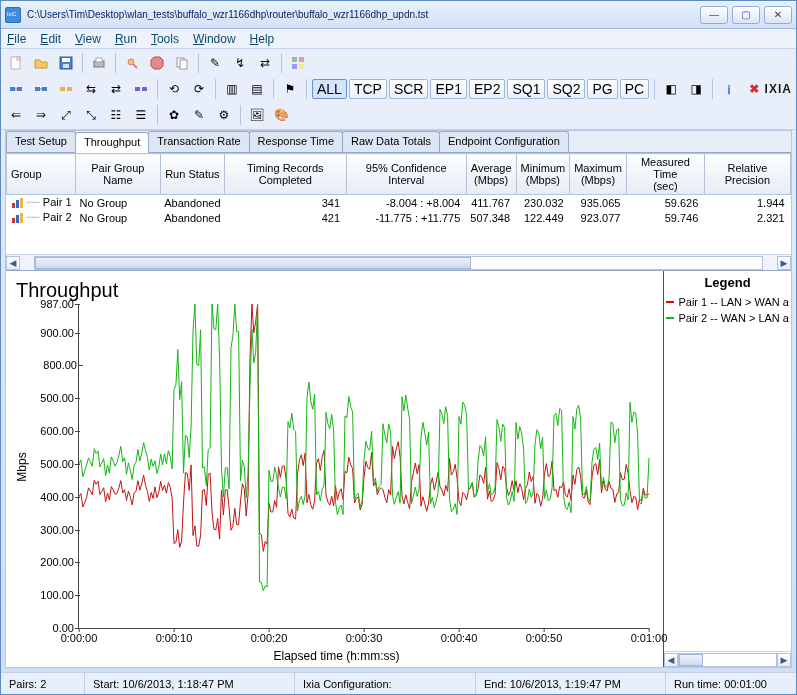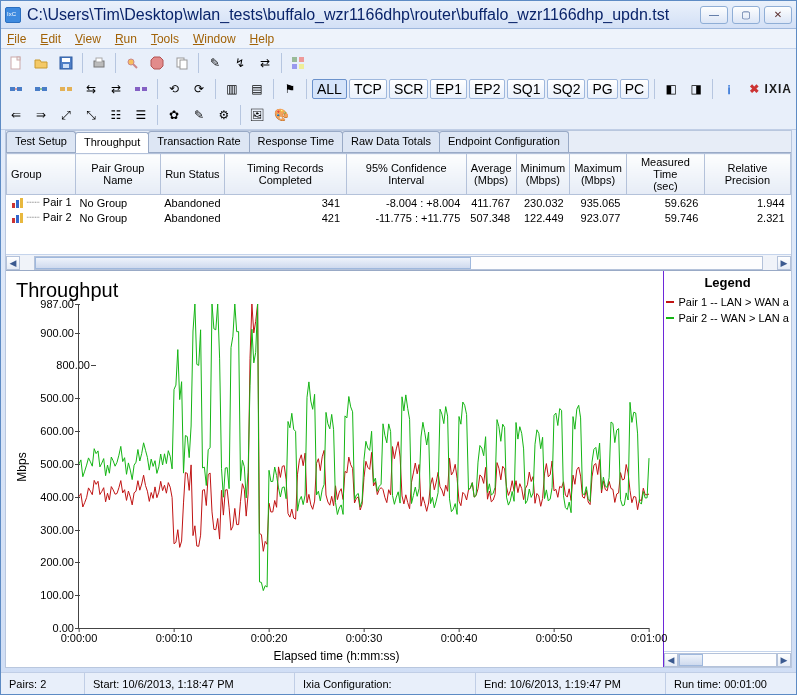--- a/index.html
+++ b/index.html
@@ -3,26 +3,26 @@
 <meta charset="utf-8">
 <style>
 * { box-sizing: border-box; margin: 0; padding: 0; -webkit-user-select: none; user-select: none; }
 html, body { width: 797px; height: 695px; font-family: "Segoe UI", Tahoma, sans-serif; font-size: 11px; color: #000; background: #fff; overflow: hidden; }
 
 
 .window { width: 797px; height: 695px; border: 1px solid #5d8bc4; background: linear-gradient(#e6eefb,#d0def5); display: flex; flex-direction: column; }
 .titlebar { height: 28px; display: flex; align-items: center; padding: 0 4px; background: linear-gradient(#eaf1fb,#d3e0f6); border-bottom: 1px solid #9fb8dd; }
 .titlebar .appicon { width: 16px; height: 16px; background:#3e8adf; border:1px solid #2b6fc0; border-radius:2px; margin-right:6px; position:relative; }
 .titlebar .appicon:after{content:"IxC"; font-size:6px; color:#fff; position:absolute; top:3px; left:1px;}
-.titlebar .title { flex:1; font-size:16px; color:#0a246a; white-space:nowrap; overflow:hidden;}
+.titlebar .title { flex:1; font-size:10px; color:#0a246a; white-space:nowrap; overflow:hidden;}
 .winbtns { display:flex; gap:4px; }
 .winbtn { width:28px; height:18px; border:1px solid #8faed6; border-radius:3px; background:linear-gradient(#fdfefe,#dce6f6); display:flex; align-items:center; justify-content:center; font-size:10px; color:#3b5a90; cursor:pointer;}
 .winbtn.close { color:#5a2e2e;}
 .menubar { height:20px; background:#eef3fb; display:flex; align-items:center; padding:0 6px; border-bottom:1px solid #c5d4ec; }
-.menubar span { margin-right:14px; font-size:12px; color:#a16207; cursor:pointer;}
+.menubar span { margin-right:14px; font-size:12px; color:#0c4a6e; cursor:pointer;}
 .menubar span u{text-decoration:underline;}
 
 .toolbars { background:#e8effa; border-bottom:1px solid #c0cee6; padding:2px 4px; display:flex; flex-direction:column; gap:2px;}
 .tbrow { display:flex; align-items:center; gap:3px; flex-wrap:nowrap; height:24px;}
 .tbbtn { width:22px; height:22px; border:1px solid transparent; display:flex; align-items:center; justify-content:center; border-radius:2px; cursor:pointer; font-size:12px;}
 .tbsep{ width:1px; height:20px; background:#b6c6e0; margin:0 2px;}
 .pill { height:20px; padding:0 4px; border:1px solid #9fb8dd; border-radius:2px; background:linear-gradient(#fff,#e9f0fb); font-size:14px; display:flex; align-items:center; cursor:pointer;}
 .pill.active{ background:#d5e4fa; border-color:#6b92cc;}
 .ixia { font-weight:bold; letter-spacing:1px; color:#1a1a1a; font-size:12px;}
 .ixia b{color:#cc3333;}
@@ -320,35 +320,35 @@
             </div>
           <div style="width:48px;position:relative;" id="ytick-col">
               <div class="ytick" style="top: 324px; left: 0px;">0.00</div>
               <div class="ytick" style="top: 291.173px; left: 0px;">100.00</div>
               <div class="ytick" style="top: 258.347px; left: 0px;">200.00</div>
               <div class="ytick" style="top: 225.52px; left: 0px;">300.00</div>
               <div class="ytick" style="top: 192.693px; left: 0px;">400.00</div>
               <div class="ytick" style="top: 159.866px; left: 0px;">500.00</div>
               <div class="ytick" style="top: 127.04px; left: 0px;">600.00</div>
               <div class="ytick" style="top: 94.2128px; left: 0px;">500.00</div>
-              <div class="ytick" style="top: 61.386px; left: 16px;">800.00</div>
+              <div class="ytick" style="top: 61.386px; left: 3px;">800.00</div>
               <div class="ytick" style="top: 28.5593px; left: 0px;">900.00</div>
               <div class="ytick" style="top: 0px; left: 0px;">987.00</div>
             </div>
           <div class="plot" id="plot">
             <svg class="plotsvg" id="plotsvg" preserveAspectRatio="none" viewBox="0 0 570 324">
                 <path d="M0.0 192.7 L1.9 189.5 L3.8 203.0 L5.7 198.6 L7.6 193.6 L9.5 183.9 L11.4 187.2 L13.3 190.7 L15.2 176.4 L17.1 180.4 L19.0 177.3 L20.9 190.5 L22.8 187.4 L24.7 183.7 L26.6 197.8 L28.5 189.2 L30.4 196.0 L32.3 182.6 L34.2 185.9 L36.1 190.2 L38.0 189.5 L39.9 183.7 L41.8 176.6 L43.7 188.9 L45.6 185.7 L47.5 196.4 L49.4 187.0 L51.3 192.9 L53.2 200.9 L55.1 188.8 L57.0 187.2 L58.9 176.7 L60.8 186.2 L62.7 180.0 L64.6 171.2 L66.5 181.5 L68.4 187.2 L70.3 197.4 L72.2 188.5 L74.1 194.4 L76.0 182.9 L77.9 193.7 L79.8 188.2 L81.7 177.3 L83.6 186.6 L85.5 181.2 L87.4 189.2 L89.3 178.6 L91.2 183.2 L93.1 193.6 L95.0 239.8 L96.9 238.3 L98.8 225.7 L100.7 243.4 L102.6 237.1 L104.5 198.9 L106.4 168.6 L108.3 169.4 L110.2 186.4 L112.1 160.9 L114.0 231.6 L115.9 221.8 L117.8 242.0 L119.7 242.3 L121.6 231.2 L123.5 186.3 L125.4 185.6 L127.3 201.5 L129.2 170.5 L131.1 169.0 L133.0 207.9 L134.9 225.4 L136.8 225.7 L138.7 214.5 L140.6 235.1 L142.5 186.3 L144.4 211.1 L146.3 186.0 L148.2 185.7 L150.1 203.8 L152.0 226.2 L153.9 222.2 L155.8 204.4 L157.7 220.6 L159.6 220.6 L161.5 197.3 L163.4 179.7 L165.3 185.3 L167.2 212.1 L169.1 190.1 L171.0 54.4 L172.9 0.0 L174.8 28.9 L176.7 17.3 L178.6 0.0 L180.5 229.5 L182.4 230.6 L184.3 247.3 L186.2 237.4 L188.1 240.3 L190.0 199.2 L191.9 208.0 L193.8 207.9 L195.7 196.5 L197.6 203.3 L199.5 162.9 L201.4 173.4 L203.3 162.4 L205.2 161.7 L207.1 175.3 L209.0 209.6 L210.9 213.1 L212.8 205.1 L214.7 214.0 L216.6 215.1 L218.5 170.2 L220.4 156.2 L222.3 150.8 L224.2 161.7 L226.1 149.1 L228.0 198.8 L229.9 190.4 L231.8 200.8 L233.7 205.3 L235.6 197.1 L237.5 159.3 L239.4 154.7 L241.3 166.6 L243.2 152.8 L245.1 146.4 L247.0 191.0 L248.9 198.0 L250.8 201.2 L252.7 192.3 L254.6 201.7 L256.5 181.8 L258.4 195.6 L260.3 188.1 L262.2 184.7 L264.1 195.5 L266.0 167.4 L267.9 168.9 L269.8 153.1 L271.7 160.7 L273.6 164.4 L275.5 199.0 L277.4 194.2 L279.3 192.9 L281.2 206.0 L283.1 200.3 L285.0 173.4 L286.9 157.3 L288.8 163.3 L290.7 165.4 L292.6 148.4 L294.5 182.0 L296.4 177.7 L298.3 190.6 L300.2 185.6 L302.1 183.6 L304.0 185.6 L305.9 193.4 L307.8 198.6 L309.7 185.7 L311.6 190.8 L313.5 142.6 L315.4 154.7 L317.3 144.9 L319.2 137.7 L321.1 153.0 L323.0 191.9 L324.9 199.9 L326.8 190.8 L328.7 198.5 L330.6 204.7 L332.5 178.2 L334.4 168.9 L336.3 159.0 L338.2 169.8 L340.1 160.5 L342.0 202.2 L343.9 192.8 L345.8 199.5 L347.7 207.3 L349.6 199.0 L351.5 180.9 L353.4 173.7 L355.3 185.8 L357.2 178.1 L359.1 168.3 L361.0 182.8 L362.9 186.0 L364.8 192.1 L366.7 181.2 L368.6 187.3 L370.5 154.0 L372.4 171.0 L374.3 167.7 L376.2 160.3 L378.1 174.5 L380.0 197.1 L381.9 201.7 L383.8 188.4 L385.7 190.4 L387.6 196.0 L389.5 185.9 L391.4 184.0 L393.3 178.7 L395.2 193.1 L397.1 191.4 L399.0 184.8 L400.9 170.9 L402.8 173.0 L404.7 179.4 L406.6 163.4 L408.5 195.2 L410.4 187.0 L412.3 197.8 L414.2 196.0 L416.1 190.4 L418.0 158.6 L419.9 164.2 L421.8 175.8 L423.7 162.3 L425.6 164.8 L427.5 182.8 L429.4 191.4 L431.3 186.8 L433.2 176.7 L435.1 187.3 L437.0 176.7 L438.9 188.6 L440.8 179.7 L442.7 184.5 L444.6 195.6 L446.5 184.4 L448.4 180.8 L450.3 168.1 L452.2 177.5 L454.1 172.6 L456.0 199.3 L457.9 189.5 L459.8 191.9 L461.7 202.3 L463.6 194.6 L465.5 169.9 L467.4 159.6 L469.3 172.8 L471.2 170.5 L473.1 157.0 L475.0 186.8 L476.9 185.3 L478.8 193.3 L480.7 182.5 L482.6 183.6 L484.5 177.8 L486.4 191.0 L488.3 193.1 L490.2 184.8 L492.1 196.5 L494.0 171.1 L495.9 180.3 L497.8 165.8 L499.7 163.0 L501.6 172.1 L503.5 192.8 L505.4 194.2 L507.3 186.2 L509.2 198.0 L511.1 200.6 L513.0 172.9 L514.9 161.2 L516.8 159.5 L518.7 170.5 L520.6 155.6 L522.5 189.0 L524.4 176.8 L526.3 185.5 L528.2 186.8 L530.1 177.4 L532.0 184.5 L533.9 185.4 L535.8 198.4 L537.7 190.0 L539.6 188.9 L541.5 168.6 L543.4 175.9 L545.3 175.1 L547.2 160.5 L549.1 169.0 L551.0 186.5 L552.9 198.7 L554.8 192.5 L556.7 193.0 L558.6 205.7 L560.5 195.1 L562.4 197.1 L564.3 184.2 L566.2 190.8 L568.1 190.7 L570.0 190.1 " fill="none" stroke="#c01414" stroke-width="1"></path>
                 <path d="M0.0 159.9 L1.9 155.9 L3.8 172.7 L5.7 167.2 L7.6 161.1 L9.5 153.9 L11.4 157.8 L13.3 162.2 L15.2 144.7 L17.1 149.6 L19.0 146.9 L20.9 162.9 L22.8 159.1 L24.7 154.6 L26.6 171.7 L28.5 161.0 L30.4 169.2 L32.3 153.0 L34.2 156.9 L36.1 162.2 L38.0 158.3 L39.9 151.2 L41.8 142.4 L43.7 157.6 L45.6 153.7 L47.5 170.3 L49.4 158.9 L51.3 166.1 L53.2 175.6 L55.1 161.2 L57.0 158.2 L58.9 145.5 L60.8 157.0 L62.7 149.5 L64.6 138.8 L66.5 146.3 L68.4 153.4 L70.3 166.1 L72.2 155.1 L74.1 162.4 L76.0 156.7 L77.9 169.4 L79.8 162.9 L81.7 150.0 L83.6 161.0 L85.5 149.8 L87.4 159.6 L89.3 146.7 L91.2 152.3 L93.1 164.9 L95.0 85.5 L96.9 81.1 L98.8 45.6 L100.7 95.6 L102.6 77.7 L104.5 169.1 L106.4 131.5 L108.3 132.6 L110.2 153.6 L112.1 122.0 L114.0 27.0 L115.9 0.0 L117.8 60.4 L119.7 61.4 L121.6 25.8 L123.5 163.9 L125.4 163.1 L127.3 181.5 L129.2 145.6 L131.1 143.8 L133.0 0.0 L134.9 24.8 L136.8 25.8 L138.7 0.0 L140.6 54.2 L142.5 164.4 L144.4 193.2 L146.3 164.0 L148.2 163.7 L150.1 184.7 L152.0 43.6 L153.9 32.2 L155.8 0.0 L157.7 27.7 L159.6 27.6 L161.5 176.7 L163.4 156.2 L165.3 162.7 L167.2 193.9 L169.1 168.3 L171.0 81.8 L172.9 25.2 L174.8 58.9 L176.7 48.4 L178.6 0.0 L180.5 277.9 L182.4 278.4 L184.3 286.6 L186.2 281.7 L188.1 283.1 L190.0 166.3 L191.9 177.5 L193.8 177.4 L195.7 163.0 L197.6 171.6 L199.5 183.9 L201.4 193.0 L203.3 183.5 L205.2 182.9 L207.1 194.7 L209.0 117.5 L210.9 123.8 L212.8 109.3 L214.7 125.3 L216.6 127.4 L218.5 207.1 L220.4 196.4 L222.3 192.4 L224.2 200.6 L226.1 191.1 L228.0 93.3 L229.9 77.9 L231.8 97.1 L233.7 105.3 L235.6 90.3 L237.5 191.0 L239.4 187.2 L241.3 196.9 L243.2 185.7 L245.1 180.5 L247.0 108.4 L248.9 119.8 L250.8 124.8 L252.7 110.4 L254.6 125.7 L256.5 198.4 L258.4 210.5 L260.3 203.9 L262.2 200.9 L264.1 210.4 L266.0 111.9 L267.9 113.9 L269.8 92.5 L271.7 102.9 L273.6 107.8 L275.5 195.8 L277.4 190.9 L279.3 189.5 L281.2 202.9 L283.1 197.1 L285.0 155.4 L286.9 137.3 L288.8 144.0 L290.7 146.4 L292.6 127.3 L294.5 178.5 L296.4 174.1 L298.3 187.3 L300.2 182.3 L302.1 180.2 L304.0 119.8 L305.9 131.3 L307.8 138.8 L309.7 119.9 L311.6 127.4 L313.5 191.4 L315.4 200.3 L317.3 193.1 L319.2 187.8 L321.1 199.1 L323.0 92.8 L324.9 106.9 L326.8 90.9 L328.7 104.3 L330.6 115.3 L332.5 199.5 L334.4 191.5 L336.3 183.1 L338.2 192.3 L340.1 184.4 L342.0 133.0 L343.9 118.3 L345.8 128.8 L347.7 141.0 L349.6 128.1 L351.5 199.6 L353.4 193.3 L355.3 203.8 L357.2 197.1 L359.1 188.6 L361.0 105.2 L362.9 110.1 L364.8 119.6 L366.7 102.6 L368.6 112.1 L370.5 194.8 L372.4 207.7 L374.3 205.2 L376.2 199.6 L378.1 210.4 L380.0 112.5 L381.9 120.2 L383.8 98.0 L385.7 101.3 L387.6 110.6 L389.5 185.9 L391.4 184.0 L393.3 178.7 L395.2 193.1 L397.1 191.4 L399.0 158.1 L400.9 141.5 L402.8 144.1 L404.7 151.7 L406.6 132.7 L408.5 188.5 L410.4 179.8 L412.3 191.2 L414.2 189.2 L416.1 183.3 L418.0 115.6 L419.9 122.7 L421.8 137.3 L423.7 120.2 L425.6 123.4 L427.5 193.1 L429.4 201.1 L431.3 196.8 L433.2 187.5 L435.1 197.3 L437.0 118.5 L438.9 135.1 L440.8 122.7 L442.7 129.3 L444.6 144.9 L446.5 199.6 L448.4 196.4 L450.3 185.0 L452.2 193.4 L454.1 189.0 L456.0 140.2 L457.9 125.8 L459.8 129.4 L461.7 144.7 L463.6 133.3 L465.5 194.5 L467.4 185.9 L469.3 197.0 L471.2 195.0 L473.1 183.7 L475.0 111.4 L476.9 109.1 L478.8 121.5 L480.7 104.6 L482.6 106.4 L484.5 191.8 L486.4 203.6 L488.3 205.5 L490.2 198.1 L492.1 208.7 L494.0 112.6 L495.9 125.2 L497.8 105.2 L499.7 101.3 L501.6 113.9 L503.5 189.4 L505.4 190.9 L507.3 182.7 L509.2 194.7 L511.1 197.5 L513.0 158.1 L514.9 145.3 L516.8 143.4 L518.7 155.5 L520.6 139.1 L522.5 185.7 L524.4 173.2 L526.3 182.2 L528.2 183.4 L530.1 173.8 L532.0 118.0 L533.9 119.5 L535.8 138.6 L537.7 126.2 L539.6 124.6 L541.5 195.6 L543.4 201.7 L545.3 201.0 L547.2 188.9 L549.1 196.0 L551.0 98.3 L552.9 118.4 L554.8 108.2 L556.7 109.0 L558.6 129.9 L560.5 198.1 L562.4 200.1 L564.3 187.5 L566.2 194.0 L568.1 193.8 L570.0 154.1 " fill="none" stroke="#15b515" stroke-width="1"></path>
               </svg>
           <div class="xtick" style="left: 0px;">0:00:00</div>
               <div class="xtick" style="left: 95px;">0:00:10</div>
               <div class="xtick" style="left: 190px;">0:00:20</div>
               <div class="xtick" style="left: 285px;">0:00:30</div>
               <div class="xtick" style="left: 380px;">0:00:40</div>
-              <div class="xtick" style="left: 475px; text-align: center;">0:00:50</div>
+              <div class="xtick" style="left: 465px; text-align: center;">0:00:50</div>
               <div class="xtick" style="left: 570px;">0:01:00</div>
             </div>
         </div>
         <div class="xaxis-label">Elapsed time (h:mm:ss)</div>
       </div>
       <div class="legendpane">
         <div class="legendhead">Legend</div>
         <div id="legend-entries">
             <div class="legentry">
               <span class="legswatch" style="background:#c01414"></span>

